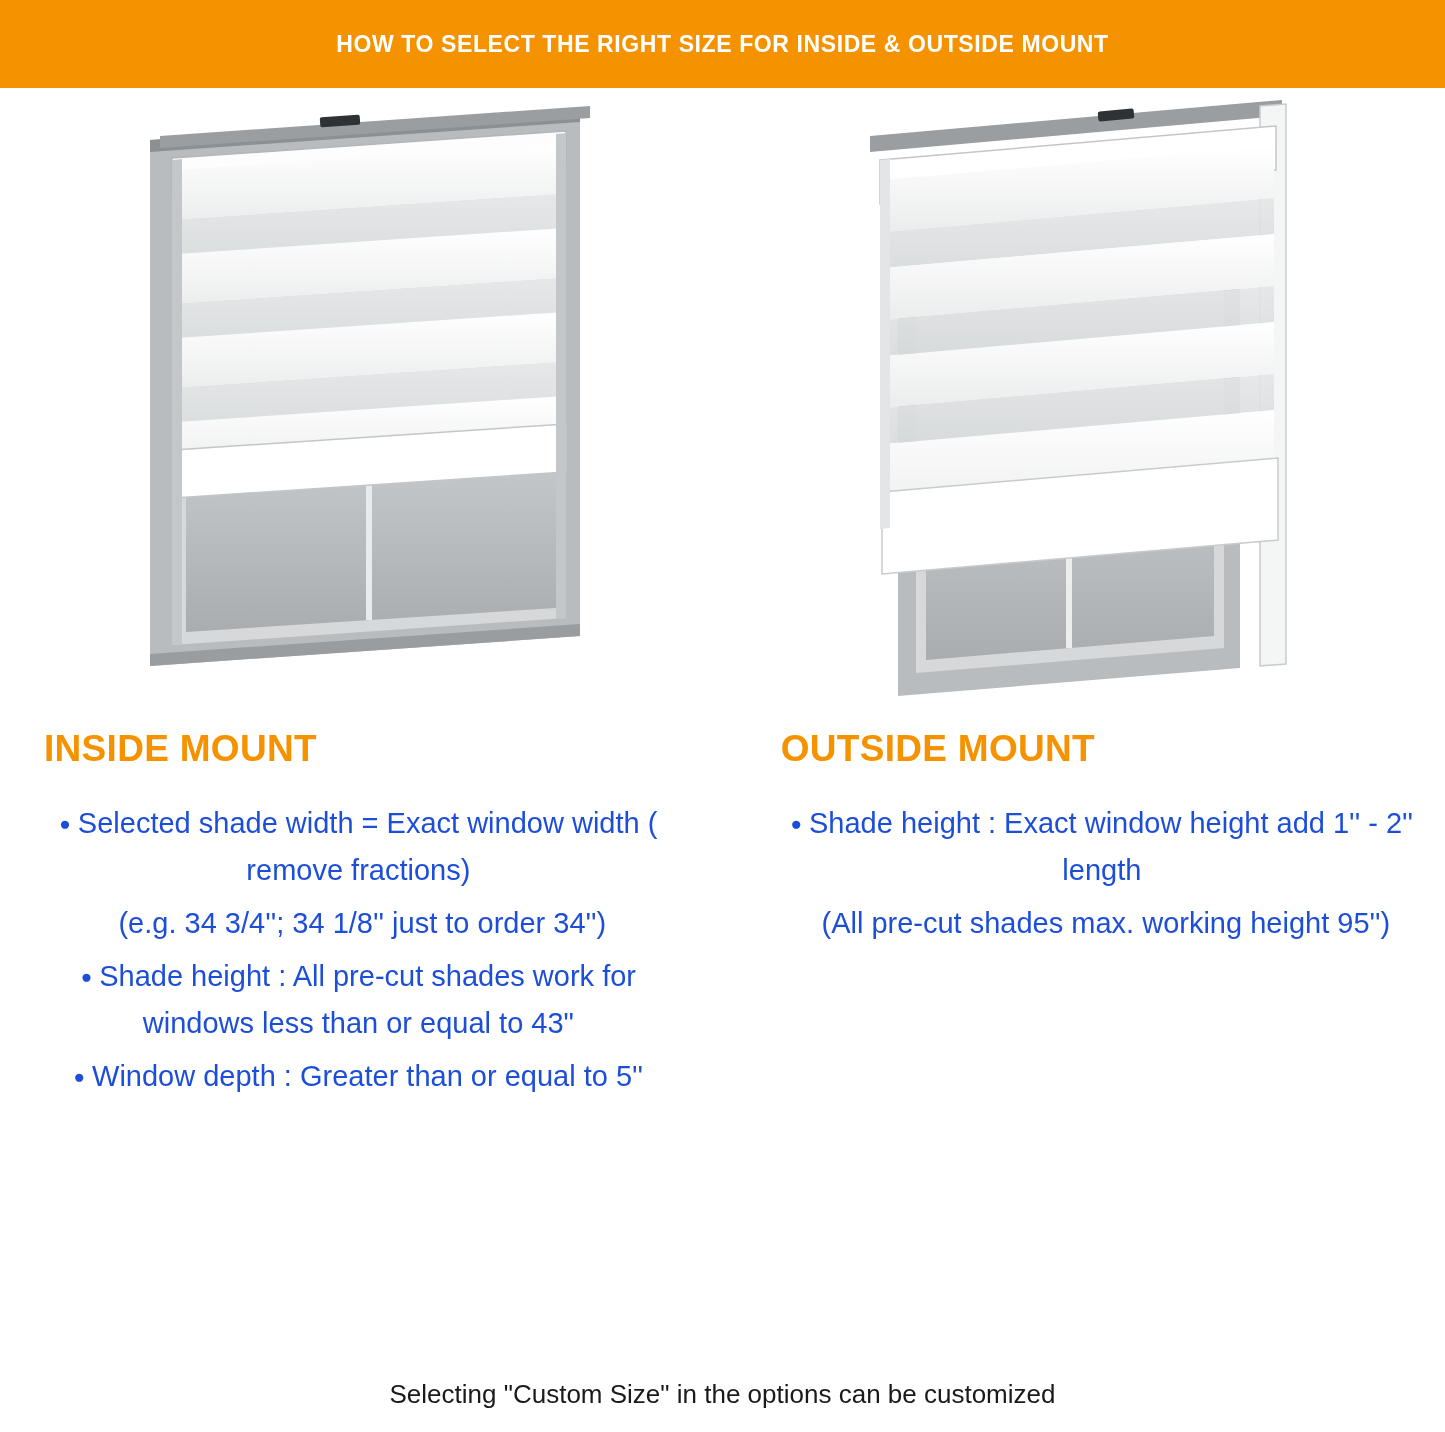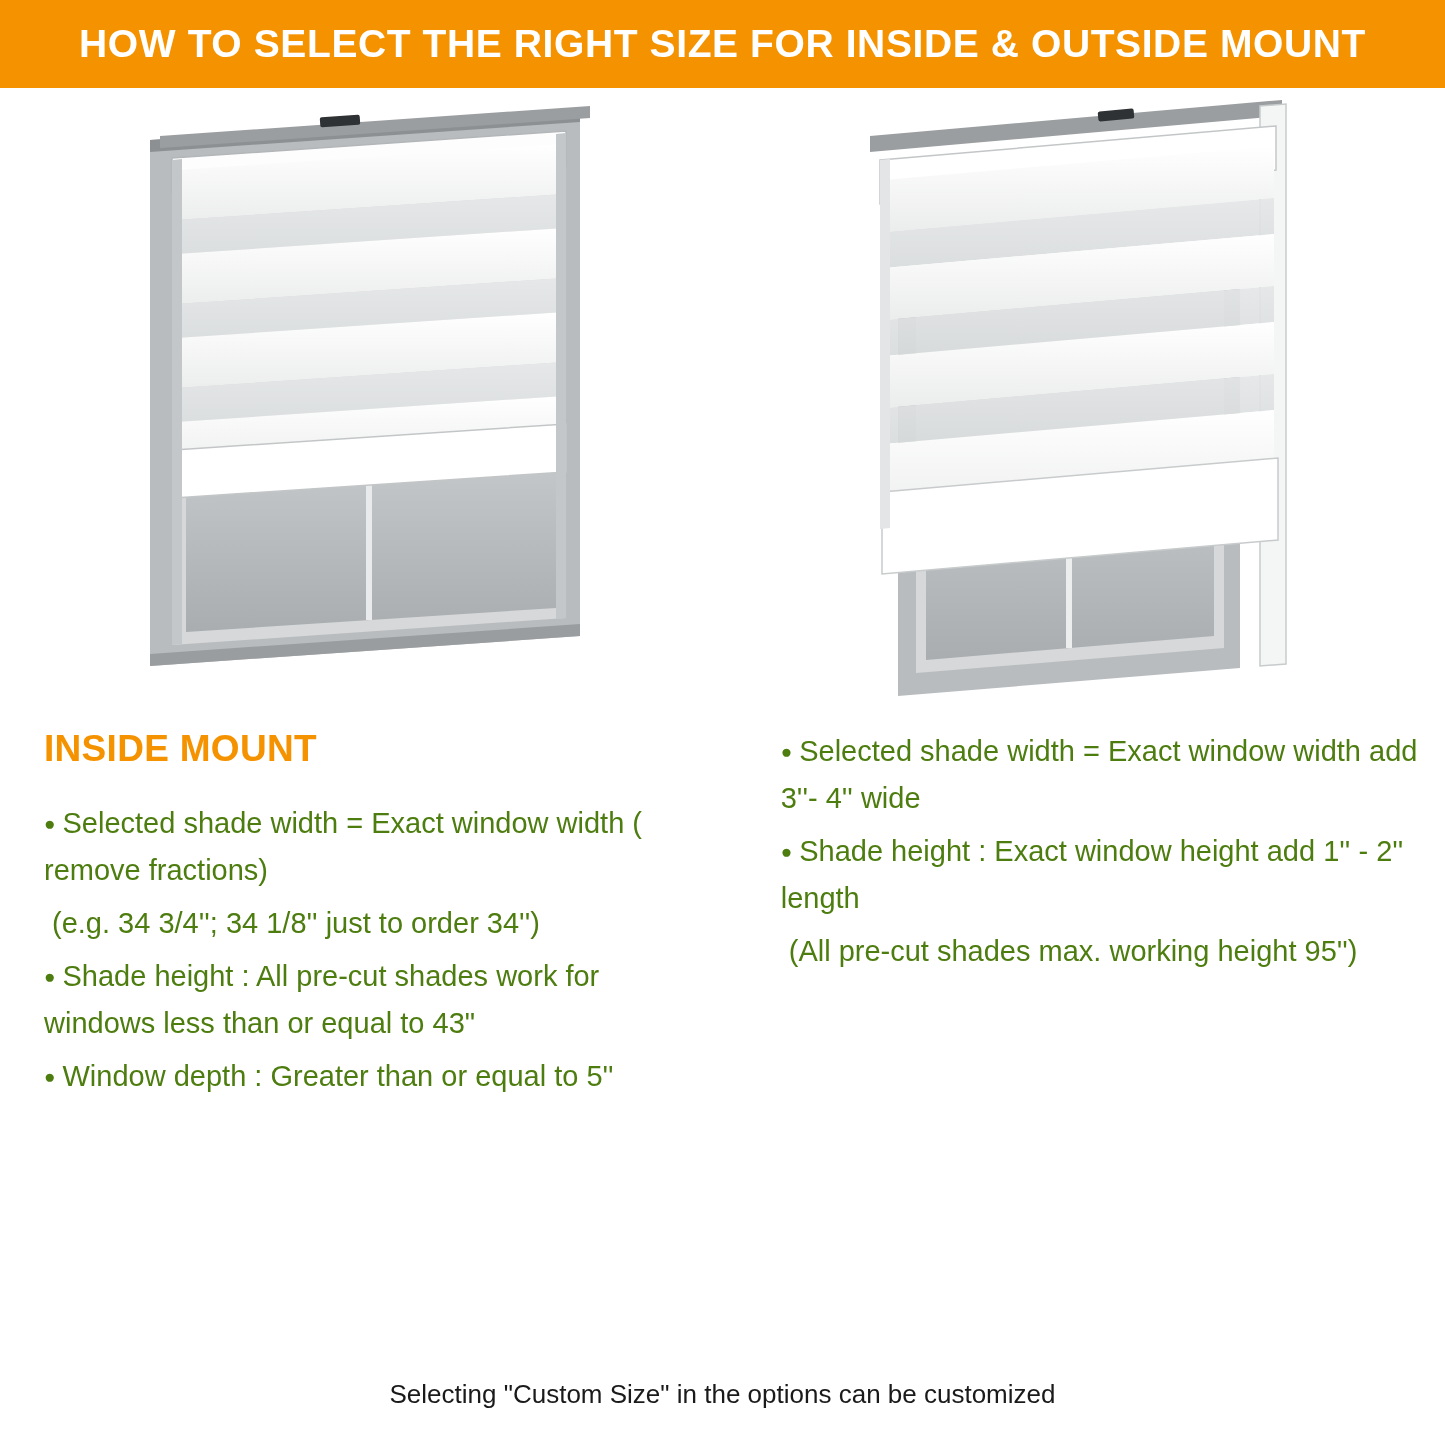--- a/index.html
+++ b/index.html
@@ -20,21 +20,21 @@
     width: 100%;
     height: 88px;
     background: #F59200;
     display: flex;
     align-items: center;
     justify-content: center;
     box-sizing: border-box;
   }
   .header-title {
     color: #ffffff;
-    font-size: 39px;
+    font-size: 23px;
     font-weight: bold;
     letter-spacing: 0.6px;
     text-align: center;
     white-space: nowrap;
   }
 
   
   .illustrations {
     position: relative;
     width: 100%;
@@ -64,22 +64,23 @@
 
   .col-title {
     color: #F59200;
     font-size: 37px;
     font-weight: bold;
     margin-bottom: 30px;
     letter-spacing: 0.3px;
   }
   .bullets {
     font-size: 29px;
-    color: #4d7c0f;
+    color: #1d4ed8;
     line-height: 1.62;
+    text-align: center;
   }
   .bullet {
     margin-bottom: 6px;
   }
   .bullet .dot {
     font-size: 19px;
     vertical-align: 3px;
     margin-right: 7px;
   }
   .plain-line {
@@ -209,24 +210,22 @@
       <div class="bullet">
         <span class="dot">●</span><span>Shade height : All pre-cut shades work for windows less than or equal to 43"</span>
       </div>
       <div class="bullet">
         <span class="dot">●</span><span>Window depth : Greater than or equal to 5''</span>
       </div>
     </div>
   </div>
 
   <div class="col col-right">
+    <div class="col-title" style="color: rgb(245, 146, 0);">OUTSIDE MOUNT</div>
     <div class="bullets">
-      <div class="bullet">
-        <span class="dot">●</span><span>Selected shade width = Exact window width add 3''- 4'' wide</span>
-      </div>
       <div class="bullet">
         <span class="dot">●</span><span>Shade height : Exact window height add 1'' - 2'' length</span>
       </div>
       <div class="plain-line">
         <span>(All pre-cut shades max. working height 95'')</span>
       </div>
     </div>
   </div>
 </div>
 

